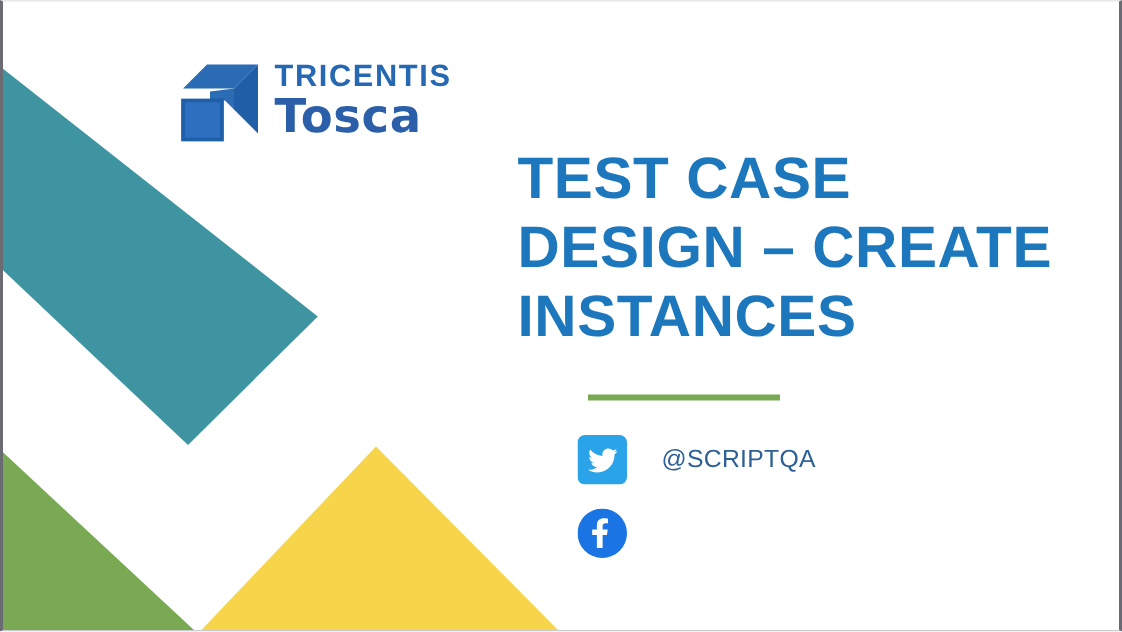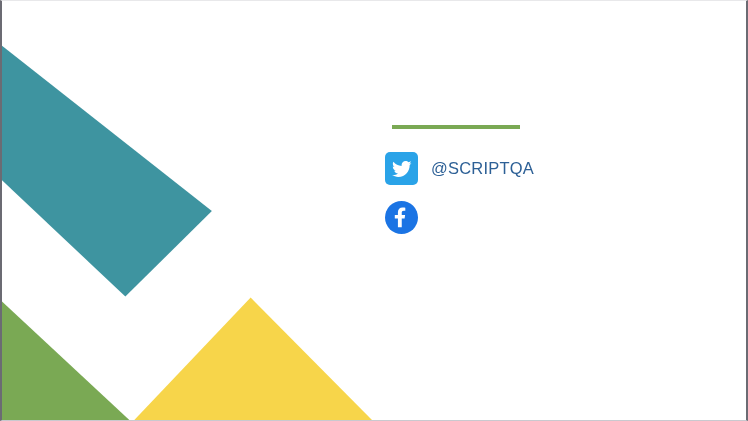--- a/index.html
+++ b/index.html
@@ -97,21 +97,21 @@
   .social {
     margin-top: 23px;
     margin-left: 40px;
     display: flex;
     flex-direction: column;
     gap: 16px;
   }
   .social-row {
     display: flex;
     align-items: center;
-    gap: 13px;
+    gap: 23px;
   }
   .social-icon { width: 33px; height: 33px; display:block; flex: 0 0 auto; }
   .social-label {
     font-size: 16.5px;
     color: #2d6096;
     letter-spacing: 0.2px;
   }
 </style>
 </head>
 <body>
@@ -119,23 +119,41 @@
 <div id="slide">
 
   <div class="shapes">
     <svg viewBox="0 0 748 421" preserveAspectRatio="none" aria-hidden="true">
       <polygon points="0,45 0,180 124,297 211,211" fill="#3e94a0"></polygon>
       <polygon points="0,302 0,421 128,421" fill="#7aa954"></polygon>
       <polygon points="250,298 133,421 372,421" fill="#f7d54a"></polygon>
     </svg>
   </div>
 
+  <div class="logo-block">
+    <svg class="logo-mark" viewBox="0 0 54 58">
+      <polygon points="2,20 18,4 52,4 36,20" fill="#2b6cb5"></polygon>
+      <polygon points="52,4 52,50 36,34 36,20" fill="#1f5fa8"></polygon>
+      <polygon points="36,20 36,34 30,28 20,28 20,22" fill="#2b6cb5"></polygon>
+      <rect x="2" y="28" width="26" height="26" fill="#2f6fc0"></rect>
+      <rect x="2" y="28" width="26" height="26" fill="none" stroke="#1f5fa8" stroke-width="2.5"></rect>
+    </svg>
+    <span class="logo-words">
+      <span class="logo-tricentis">TRICENTIS</span>
+      <span class="logo-tosca">Tosca</span>
+    </span>
+  </div>
 
   <div class="content">
 
+    <h1 class="title">
+      <span>TEST CASE</span><br>
+      <span>DESIGN – CREATE</span><br>
+      <span>INSTANCES</span>
+    </h1>
 
     <div class="divider"></div>
 
 
     <div class="social">
 
       <div class="social-row">
         <svg class="social-icon" viewBox="0 0 33 33">
           <rect x="0" y="0" width="33" height="33" rx="5" fill="#2aa3e8"></rect>
           <path fill="#ffffff" d="M26.6 10.9c-0.7 0.3-1.5 0.55-2.3 0.65 0.83-0.5 1.46-1.29 1.76-2.23-0.78 0.46-1.64 0.79-2.55 0.97-0.73-0.78-1.78-1.27-2.93-1.27-2.22 0-4.01 1.8-4.01 4.01 0 0.31 0.03 0.62 0.1 0.91-3.34-0.17-6.29-1.77-8.27-4.2-0.35 0.6-0.55 1.29-0.55 2.03 0 1.39 0.71 2.62 1.79 3.34-0.66-0.02-1.28-0.2-1.82-0.5v0.05c0 1.94 1.38 3.56 3.22 3.93-0.34 0.09-0.69 0.14-1.06 0.14-0.26 0-0.51-0.03-0.75-0.07 0.51 1.6 1.99 2.76 3.75 2.79-1.37 1.08-3.1 1.72-4.99 1.72-0.32 0-0.64-0.02-0.95-0.06 1.78 1.14 3.9 1.81 6.17 1.81 7.4 0 11.45-6.13 11.45-11.45l-0.01-0.52c0.79-0.57 1.47-1.27 2.01-2.08z"></path>

